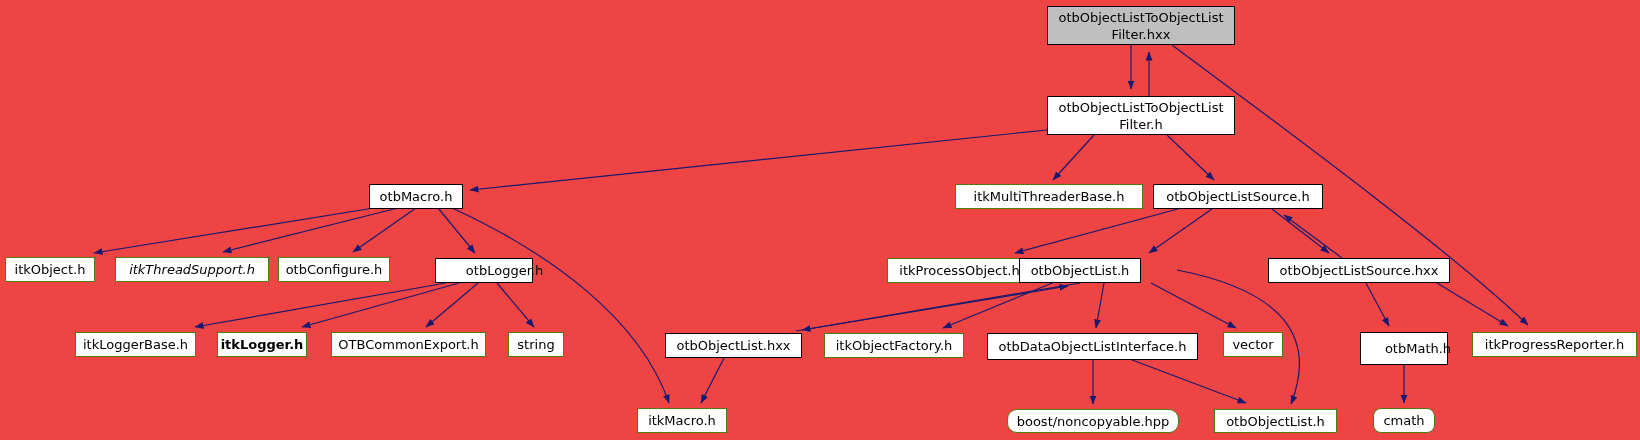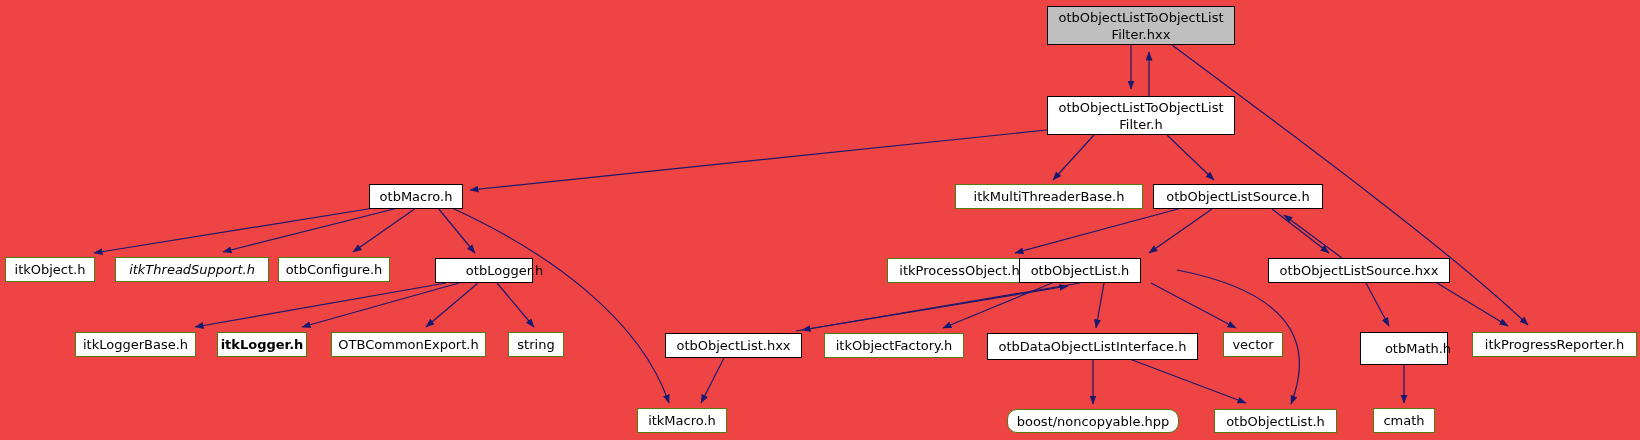--- a/index.html
+++ b/index.html
@@ -143,17 +143,17 @@
 
   <div class="node" style="left:637px;top:408px;width:90px;height:25px;">
     <span>itkMacro.h</span>
   </div>
   <div class="node" style="left:1007px;top:409px;width:172px;height:24px;border-radius:10px;">
     <span>boost/noncopyable.hpp</span>
   </div>
   <div class="node" style="left:1214px;top:409px;width:123px;height:24px;">
     <span>otbObjectList.h</span>
   </div>
-  <div class="node" style="left:1373px;top:408px;width:62px;height:25px;">
+  <div class="node" style="left:1373px;top:408px;width:62px;height:25px;border-radius:8px;">
     <span>cmath</span>
   </div>
 
 </div>
 
 </body></html>

